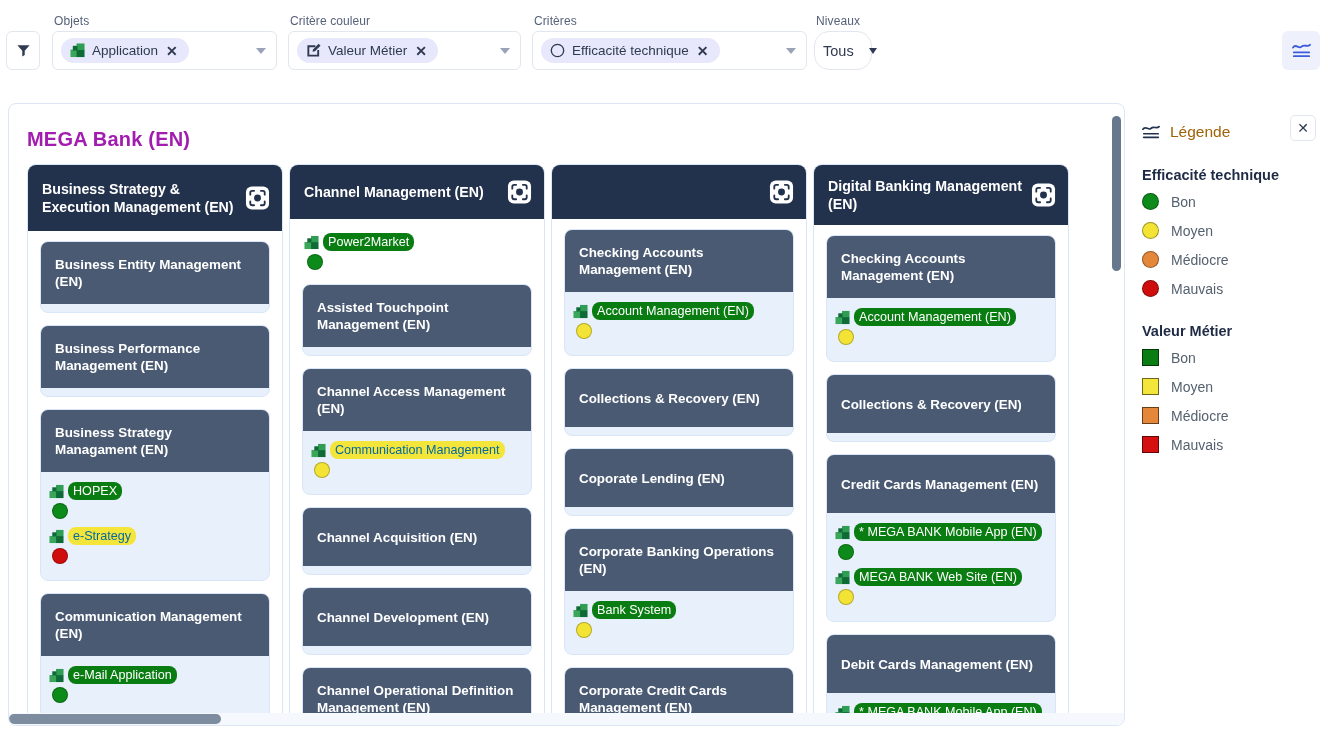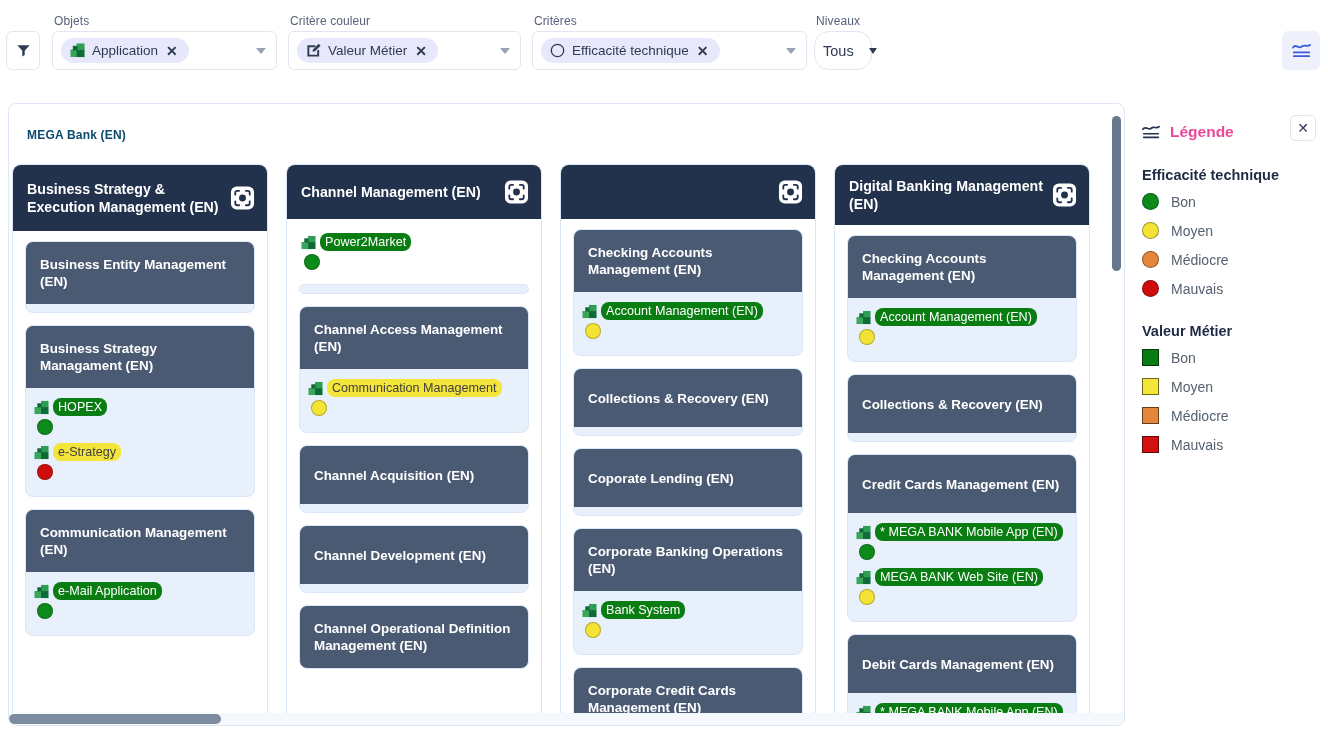--- a/index.html
+++ b/index.html
@@ -76,27 +76,27 @@
   .main-panel {
     position: absolute; left: 8px; top: 103px;
     width: 1117px; height: 623px;
     background: #ffffff;
     border: 1px solid #dce6f5;
     border-radius: 8px;
     overflow: hidden;
   }
   .panel-title {
     position: absolute; left: 18px; top: 24px;
-    font-size: 12px; font-weight: bold; color: #0c4a6e;
+    font-size: 20px; font-weight: bold; color: #a21caf;
     letter-spacing: .2px;
   }
   .columns {
-    position: absolute; left: 3px; top: 60px;
+    position: absolute; left: 18px; top: 60px;
     width: 1090px; height: 568px;
-    display: flex; gap: 18px;
+    display: flex; gap: 6px;
   }
 
   .col-card {
     width: 256px;
     background: #fff;
     border: 1px solid #d9e6f7;
     border-radius: 9px;
     flex-shrink: 0;
     overflow: hidden;
     position: relative;
@@ -148,21 +148,21 @@
   }
   .app-row { display: flex; align-items: center; gap: 4px; }
   .app-label {
     font-size: 12.6px;
     padding: 1px 5px;
     border-radius: 8px;
     white-space: nowrap;
     line-height: 16px;
   }
   .app-label.green  { background: #0a7d12; color: #ffffff; }
-  .app-label.yellow { background: #f4e53a; color: #404040; }
+  .app-label.yellow { background: #f4e53a; color: #0369a1; }
   .status-dot {
     width: 16px; height: 16px; border-radius: 50%;
     margin: 3px 0 0 3px; border: 1px solid rgba(0,0,0,.25);
   }
   .dot-bon      { background: #0d8b1a; }
   .dot-moyen    { background: #f3e335; }
   .dot-mauvais  { background: #cf0d0d; }
 
   
   .loose-app { margin: 0 0 14px 2px; }
@@ -196,21 +196,21 @@
   .legend {
     position: absolute; left: 1133px; top: 103px;
     width: 195px; height: 631px;
     background: #ffffff;
   }
   .legend-header {
     display: flex; align-items: center; gap: 9px;
     padding: 20px 0 0 8px; position: relative;
   }
   .legend-title {
-    font-size: 15.5px; font-weight: bold; color: #ec4899;
+    font-size: 15.5px; font-weight: normal; color: #a16207;
   }
   .legend-close {
     position: absolute; right: 12px; top: 12px;
     width: 26px; height: 26px;
     border: 1px solid #e2e6ef; border-radius: 5px;
     background: #fff; cursor: pointer;
     display: flex; align-items: center; justify-content: center;
     font-size: 14px; color: #2f3a52;
   }
   .legend-section { margin: 26px 0 0 9px; }
@@ -320,20 +320,26 @@
         </div>
         <div class="col-body">
           <div class="sub">
             <div class="sub-head">
               <span>Business Entity Management (EN)</span>
             </div>
             <div class="sub-body empty"></div>
           </div>
           <div class="sub">
             <div class="sub-head">
+              <span>Business Performance Management (EN)</span>
+            </div>
+            <div class="sub-body empty"></div>
+          </div>
+          <div class="sub">
+            <div class="sub-head">
               <span>Business Strategy Managament (EN)</span>
             </div>
             <div class="sub-body">
               <div class="app">
                 <div class="app-row">
                   <svg class="puzzle" viewBox="0 0 16 16">
                     <rect x="0.5" y="7.5" width="7" height="7.5" fill="#3aa65c"></rect>
                     <rect x="7.5" y="7.5" width="8" height="7.5" fill="#0f6b35"></rect>
                     <rect x="7.5" y="1" width="8" height="6.5" fill="#2f9e54"></rect>
                     <rect x="3.5" y="3.5" width="4.5" height="4.5" fill="#0f6b35"></rect>
@@ -395,20 +401,23 @@
                   <rect x="7.5" y="7.5" width="8" height="7.5" fill="#0f6b35"></rect>
                   <rect x="7.5" y="1" width="8" height="6.5" fill="#2f9e54"></rect>
                   <rect x="3.5" y="3.5" width="4.5" height="4.5" fill="#0f6b35"></rect>
                 </svg>
                 <span class="app-label green">Power2Market</span>
               </div>
               <div class="status-dot dot-bon"></div>
             </div>
           </div>
           <div class="sub">
+            <div class="sub-head">
+              <span>Assisted Touchpoint Management (EN)</span>
+            </div>
             <div class="sub-body empty"></div>
           </div>
           <div class="sub">
             <div class="sub-head">
               <span>Channel Access Management (EN)</span>
             </div>
             <div class="sub-body">
               <div class="app">
                 <div class="app-row">
                   <svg class="puzzle" viewBox="0 0 16 16">

